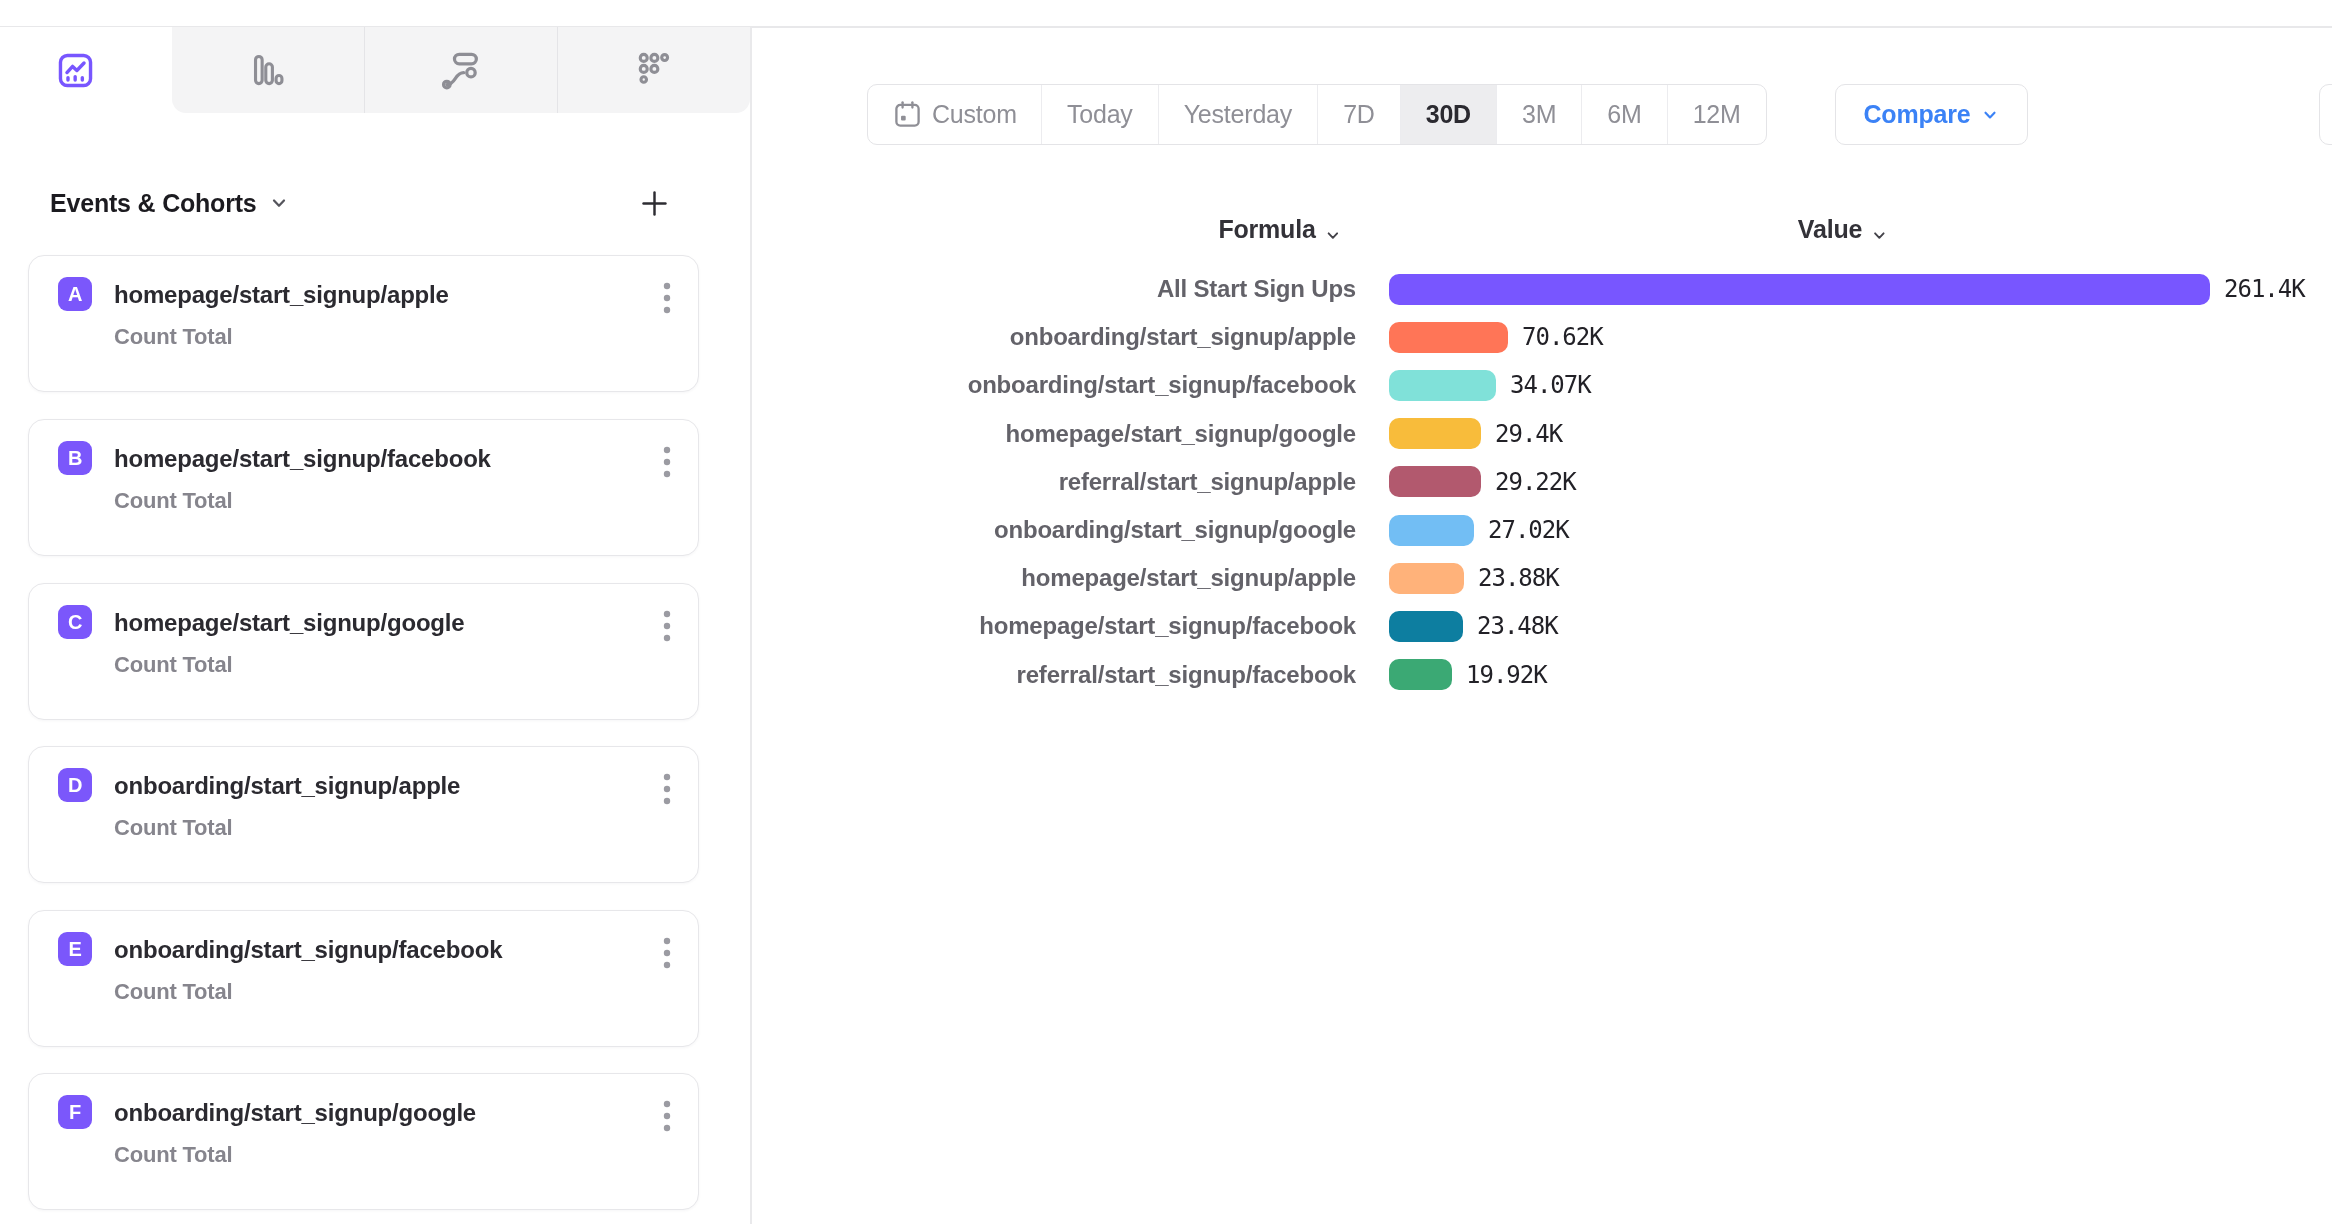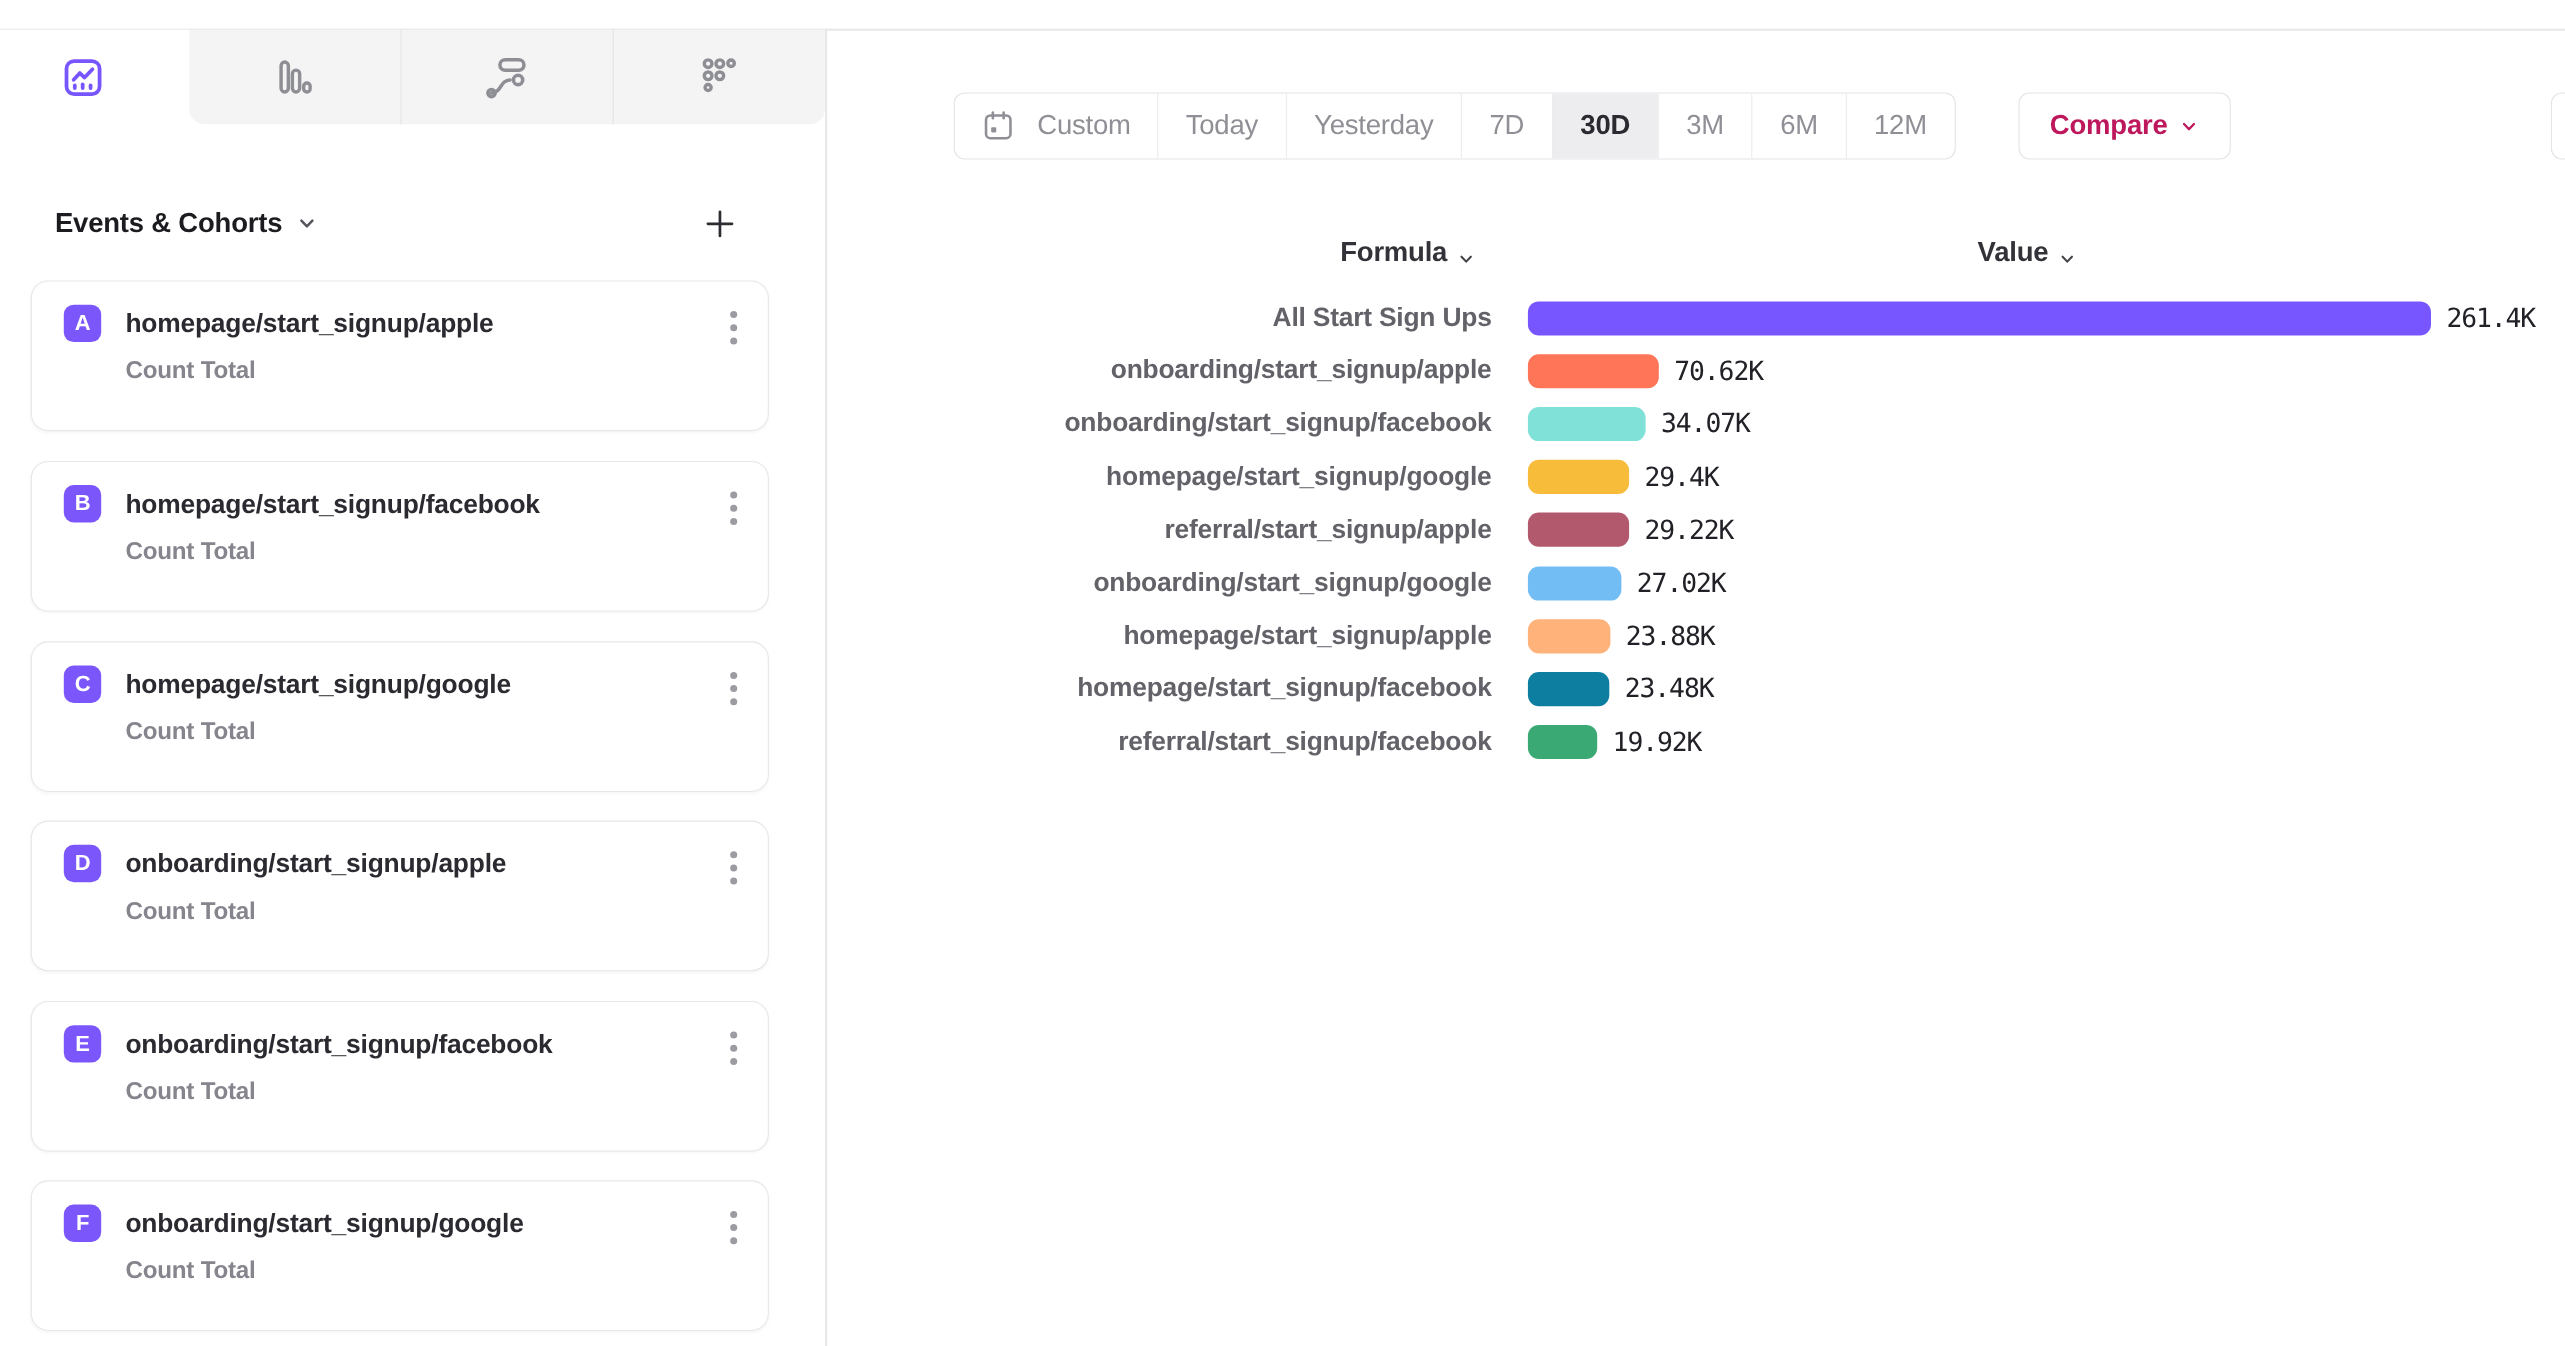--- a/index.html
+++ b/index.html
@@ -41,27 +41,27 @@
                 color:#2b2a30; white-space:nowrap; }
   .card-metric { position:absolute; left:85px; top:68px; font-size:22px; font-weight:700; color:#86858d; }
   .kebab { position:absolute; left:627px; top:19px; padding:4px; color:#9b9ba2; cursor:pointer; }
 
   
   .seg { position:absolute; left:867px; top:84px; height:61px; background:#fff;
          border:1.5px solid #e4e4e7; border-radius:10px; display:flex; align-items:stretch; overflow:hidden; }
   .seg-item { display:flex; align-items:center; justify-content:center; padding:0 25px;
               font-size:25px; font-weight:400; color:#8f8f96; cursor:pointer; white-space:nowrap; }
   .seg-item + .seg-item { border-left:1.5px solid #ececef; }
-  .seg-item.custom { padding:0 24px; gap:20px; }
+  .seg-item.custom { padding:0 24px; gap:9px; }
   .seg-item.sel { background:#ededef; color:#2b2a30; font-weight:700; }
   .cal { color:#8f8f96; }
 
   .compare { position:absolute; left:1835px; top:84px; width:193px; height:61px; background:#fff;
              border:1.5px solid #e4e4e7; border-radius:10px; display:flex; align-items:center;
-             justify-content:center; gap:11px; font-size:25px; font-weight:700; color:#be185d; cursor:pointer; }
+             justify-content:center; gap:11px; font-size:25px; font-weight:700; color:#3b82f6; cursor:pointer; }
   .cutbtn { position:absolute; left:2319px; top:84px; width:60px; height:61px; background:#fff;
             border:1.5px solid #e4e4e7; border-radius:10px; }
 
   
   .chart { position:absolute; left:896px; top:205px; width:1436px; }
   .chart-head { position:relative; height:60px; }
   .head-item { position:absolute; top:10px; transform:translateX(-50%); display:flex; align-items:flex-end;
                gap:9px; font-size:25px; font-weight:700; color:#333238; cursor:pointer; }
   .head-formula { left:384px; }
   .head-value { left:947px; }

